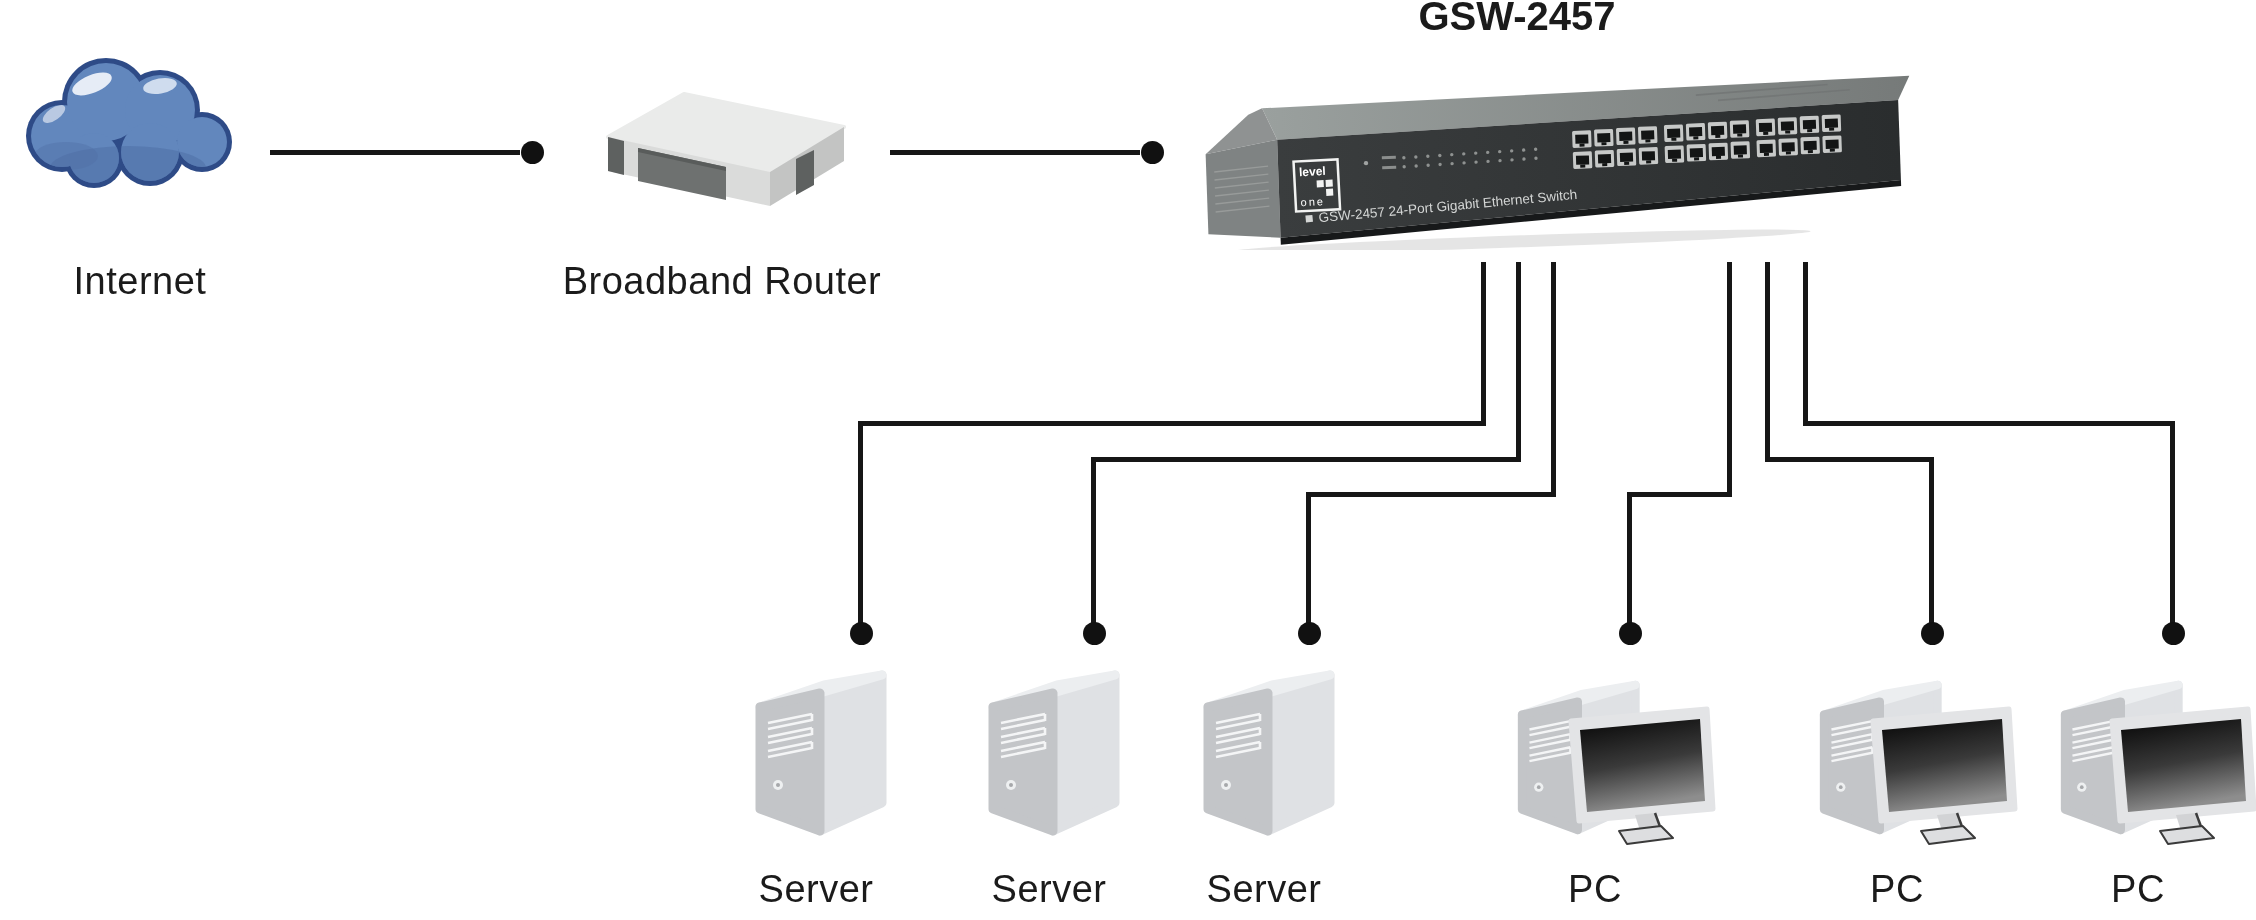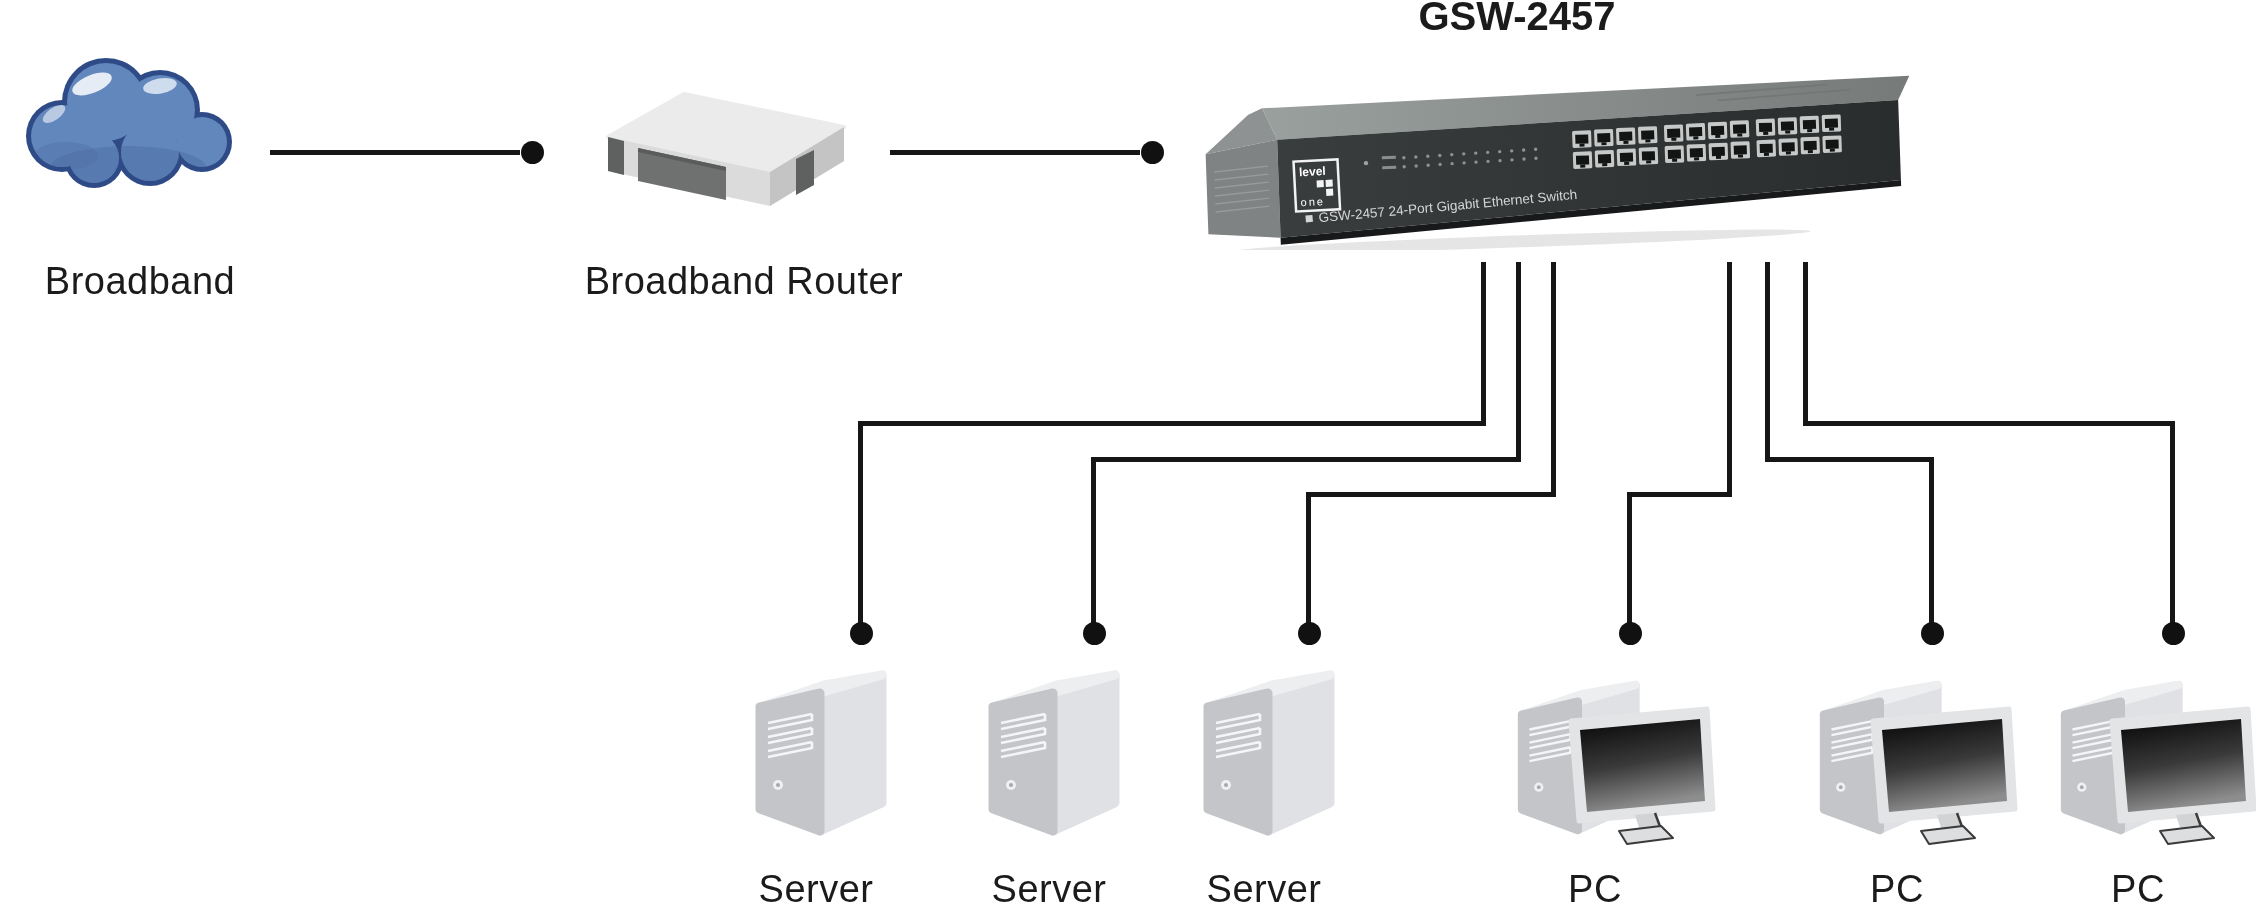--- a/index.html
+++ b/index.html
@@ -269,22 +269,22 @@
   <svg class="dev" style="left:1807px;top:645px" width="212" height="205" viewBox="0 0 212 205">
     <use href="#tower" transform="translate(4,12) scale(0.93)"></use>
       <use href="#monitor" transform="translate(62,60)"></use>
   </svg>
   <svg class="dev" style="left:2048px;top:645px" width="208" height="205" viewBox="0 0 208 205">
     <use href="#tower" transform="translate(4,12) scale(0.93)"></use>
       <use href="#monitor" transform="translate(60,60)"></use>
   </svg>
 
   <div class="title" style="left:1317px;top:-6px;width:400px">GSW-2457</div>
-  <div class="lbl" style="left:0px;top:260px;width:280px">Broadband</div>
-  <div class="lbl" style="left:544px;top:260px;width:400px">Broadband Router</div>
+  <div class="lbl" style="left:0px;top:260px;width:280px">Internet</div>
+  <div class="lbl" style="left:522px;top:260px;width:400px">Broadband Router</div>
   <div class="lbl" style="left:696px;top:868px;width:240px">Server</div>
   <div class="lbl" style="left:929px;top:868px;width:240px">Server</div>
   <div class="lbl" style="left:1144px;top:868px;width:240px">Server</div>
   <div class="lbl" style="left:1475px;top:868px;width:240px">PC</div>
   <div class="lbl" style="left:1777px;top:868px;width:240px">PC</div>
   <div class="lbl" style="left:2018px;top:868px;width:240px">PC</div>
 
 </div>
 
 </body></html>

